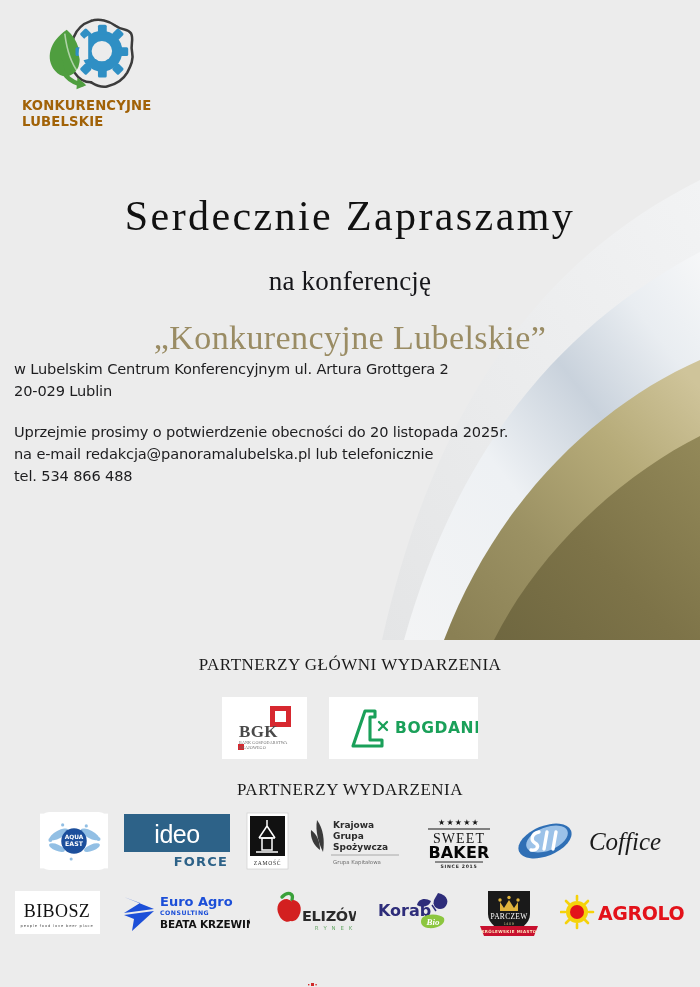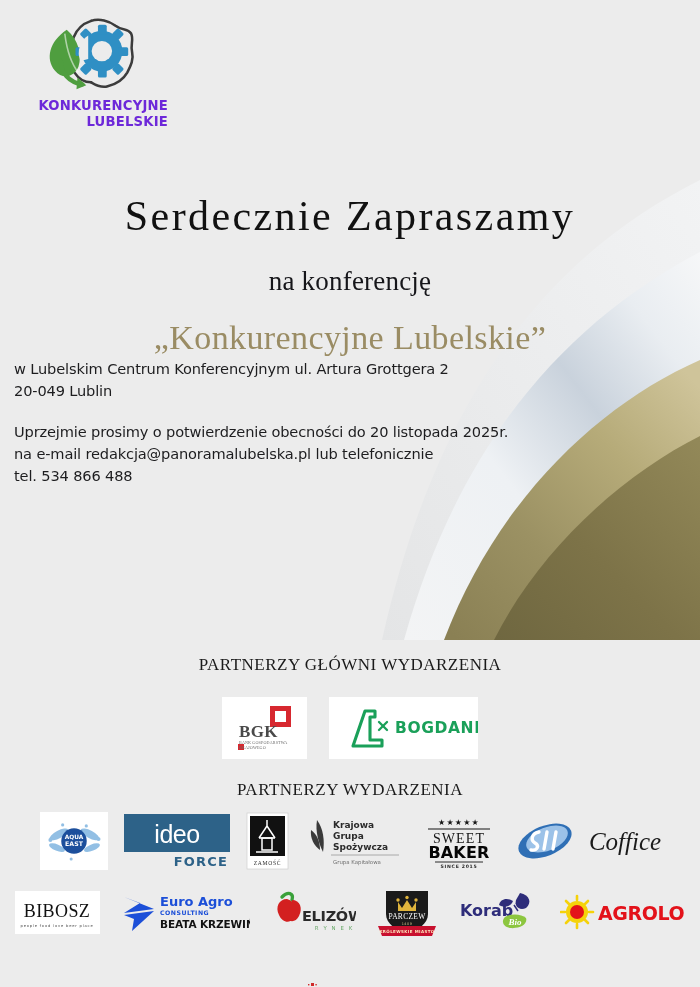--- a/index.html
+++ b/index.html
@@ -35,23 +35,23 @@
     top: 16px;
     width: 180px;
   }
   .brand-mark { width: 120px; height: 80px; display: block; margin-left: 14px; }
   .brand-name {
     margin-top: 2px;
     font-family: "DejaVu Sans", sans-serif;
     font-weight: bold;
     font-size: 13.2px;
     letter-spacing: 0.2px;
-    color: #6d28d9;
+    color: #a16207;
     line-height: 1.18;
-    text-align: right;
+    text-align: left;
     width: 146px;
   }
 
   
   .headline {
     position: absolute;
     left: 0; right: 0;
     top: 146px;
     text-align: center;
   }
@@ -117,20 +117,21 @@
   }
   #main-partners-row { top: 697px; gap: 22px; }
   #partners-row-1 { top: 812px; gap: 14px; }
   #partners-row-2 { top: 886px; gap: 20px; }
 
   .logo-card {
     background: #ffffff;
     display: flex;
     align-items: center;
     justify-content: center;
+    border-radius: 9px;
   }
   .logo-plain {
     display: flex;
     align-items: center;
     justify-content: flex-start;
   }
   svg { display: block; }
 
   .tiny-red-mark {
     position: absolute;
@@ -210,21 +211,21 @@
   </div>
 
   <div class="headline">
     <div class="h-main">Serdecznie Zapraszamy</div>
     <div class="h-sub">na konferencję</div>
     <div class="h-title">„Konkurencyjne Lubelskie”</div>
   </div>
 
   <div class="body-copy">
     <p>w Lubelskim Centrum Konferencyjnym ul. Artura Grottgera 2</p>
-    <p>20-049 Lublin</p>
+    <p>20-029 Lublin</p>
     <div class="para-gap"></div>
     <p>Uprzejmie prosimy o potwierdzenie obecności do 20 listopada 2025r.</p>
     <p>na e-mail redakcja@panoramalubelska.pl lub telefonicznie</p>
     <p>tel. 534 866 488</p>
   </div>
 
   <div class="section-title" id="main-partners-title">PARTNERZY GŁÓWNI WYDARZENIA</div>
 
   <div class="logo-row" id="main-partners-row">
 
@@ -363,46 +364,46 @@
     <div class="logo-plain" style="width:86px;height:46px;">
       <svg viewBox="0 0 86 46" width="86" height="46">
         <path d="M12,8 C18,2 24,4 22,11" fill="none" stroke="#3aa13a" stroke-width="3.4" stroke-linecap="round"></path>
         <path d="M17,10 C9,10 5,18 9,26 C12,33 19,35 23,30 C28,24 26,12 17,10 Z" fill="#d32020"></path>
         <path d="M22,11 C30,11 33,19 29,27 C26,33 20,34 17,29" fill="#d32020"></path>
         <text x="32" y="32" font-family="DejaVu Sans, sans-serif" font-size="14.5" font-weight="bold" fill="#2a2a2a" letter-spacing="-0.3">ELIZÓWKA</text>
         <text x="84" y="41" text-anchor="end" font-family="DejaVu Sans, sans-serif" font-size="5.4" fill="#6aa96a" letter-spacing="1.6">R Y N E K</text>
       </svg>
     </div>
 
+    <div class="logo-plain" style="width:82px;height:46px;">
+      <svg viewBox="0 0 82 46" width="82" height="46">
+        <text x="2" y="27" font-family="DejaVu Sans, sans-serif" font-size="16" font-weight="bold" fill="#2e2d7a">Korab</text>
+        <g fill="#2e2d7a">
+          <path d="M62,4 C72,6 74,14 68,19 C62,22 56,18 58,11 Z"></path>
+          <path d="M55,12 C49,8 42,10 41,16 C46,19 53,18 55,12 Z"></path>
+          <path d="M56,16 L60,22 M58,14 L63,19" stroke="#2e2d7a" stroke-width="1.5"></path>
+        </g>
+        <path d="M47,28 C43,32 45,38 52,39 C62,40 70,35 68,29 C64,25 53,24 47,28 Z" fill="#8cc63f"></path>
+        <text x="57" y="36" text-anchor="middle" font-family="Liberation Serif, serif" font-size="9" font-style="italic" font-weight="bold" fill="#ffffff">Bio</text>
+      </svg>
+    </div>
+
     <div class="logo-plain" style="width:62px;height:52px;">
       <svg viewBox="0 0 62 52" width="62" height="52">
         <path d="M10,5 L52,5 L52,28 C52,38 42,44 31,47 C20,44 10,38 10,28 Z" fill="#1a1a1a"></path>
         <g fill="#e0b43c">
           <path d="M22,16 L26,22 L31,14 L36,22 L40,16 L40,25 L22,25 Z"></path>
           <circle cx="22" cy="14" r="1.7"></circle>
           <circle cx="31" cy="11.5" r="1.7"></circle>
           <circle cx="40" cy="14" r="1.7"></circle>
         </g>
         <text x="31" y="33" text-anchor="middle" font-family="Liberation Serif, serif" font-size="7.5" fill="#ffffff" letter-spacing="0.3">PARCZEW</text>
         <text x="31" y="38.5" text-anchor="middle" font-family="DejaVu Sans, sans-serif" font-size="3.4" fill="#cfc08a" letter-spacing="0.5">1409</text>
         <path d="M2,40 L60,40 L56,50 L6,50 Z" fill="#c8102e"></path>
         <text x="31" y="47" text-anchor="middle" font-family="DejaVu Sans, sans-serif" font-size="4" font-weight="bold" fill="#ffe9c0" letter-spacing="0.4">KRÓLEWSKIE MIASTO</text>
-      </svg>
-    </div>
-
-    <div class="logo-plain" style="width:82px;height:46px;">
-      <svg viewBox="0 0 82 46" width="82" height="46">
-        <text x="2" y="27" font-family="DejaVu Sans, sans-serif" font-size="16" font-weight="bold" fill="#2e2d7a">Korab</text>
-        <g fill="#2e2d7a">
-          <path d="M62,4 C72,6 74,14 68,19 C62,22 56,18 58,11 Z"></path>
-          <path d="M55,12 C49,8 42,10 41,16 C46,19 53,18 55,12 Z"></path>
-          <path d="M56,16 L60,22 M58,14 L63,19" stroke="#2e2d7a" stroke-width="1.5"></path>
-        </g>
-        <path d="M47,28 C43,32 45,38 52,39 C62,40 70,35 68,29 C64,25 53,24 47,28 Z" fill="#8cc63f"></path>
-        <text x="57" y="36" text-anchor="middle" font-family="Liberation Serif, serif" font-size="9" font-style="italic" font-weight="bold" fill="#ffffff">Bio</text>
       </svg>
     </div>
 
     <div class="logo-plain" style="width:126px;height:46px;">
       <svg viewBox="0 0 126 46" width="126" height="46">
         <g fill="#f5d20a">
           <circle cx="17" cy="23" r="11"></circle>
           <g stroke="#f5d20a" stroke-width="2.6" stroke-linecap="round">
             <line x1="17" y1="7" x2="17" y2="11"></line>
             <line x1="17" y1="35" x2="17" y2="39"></line>

